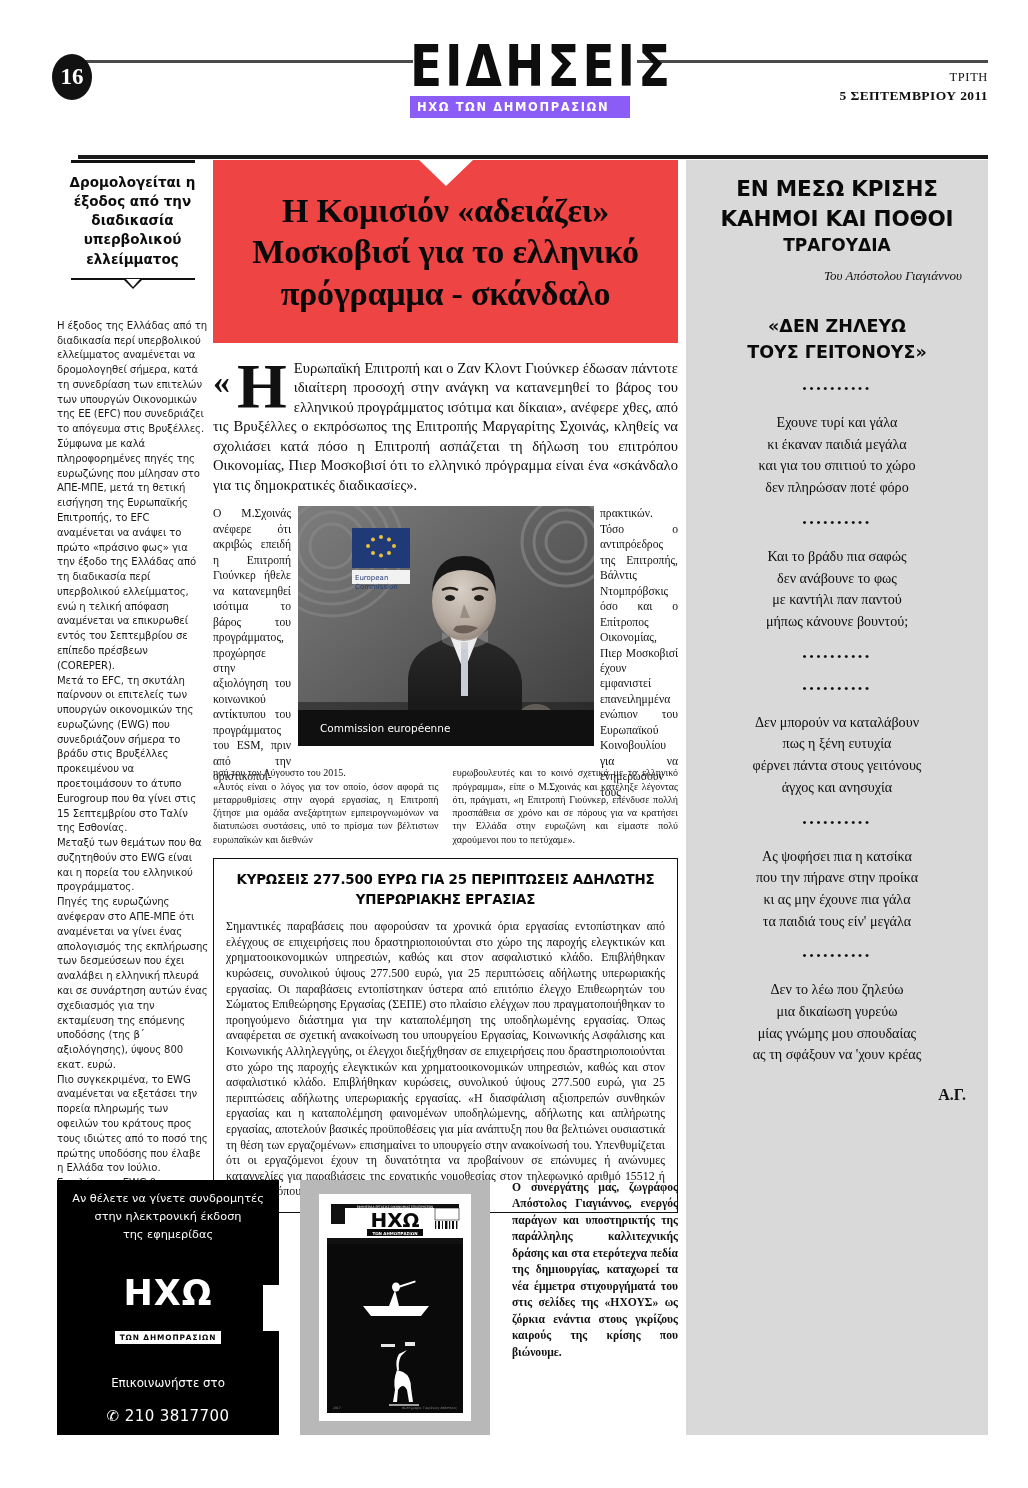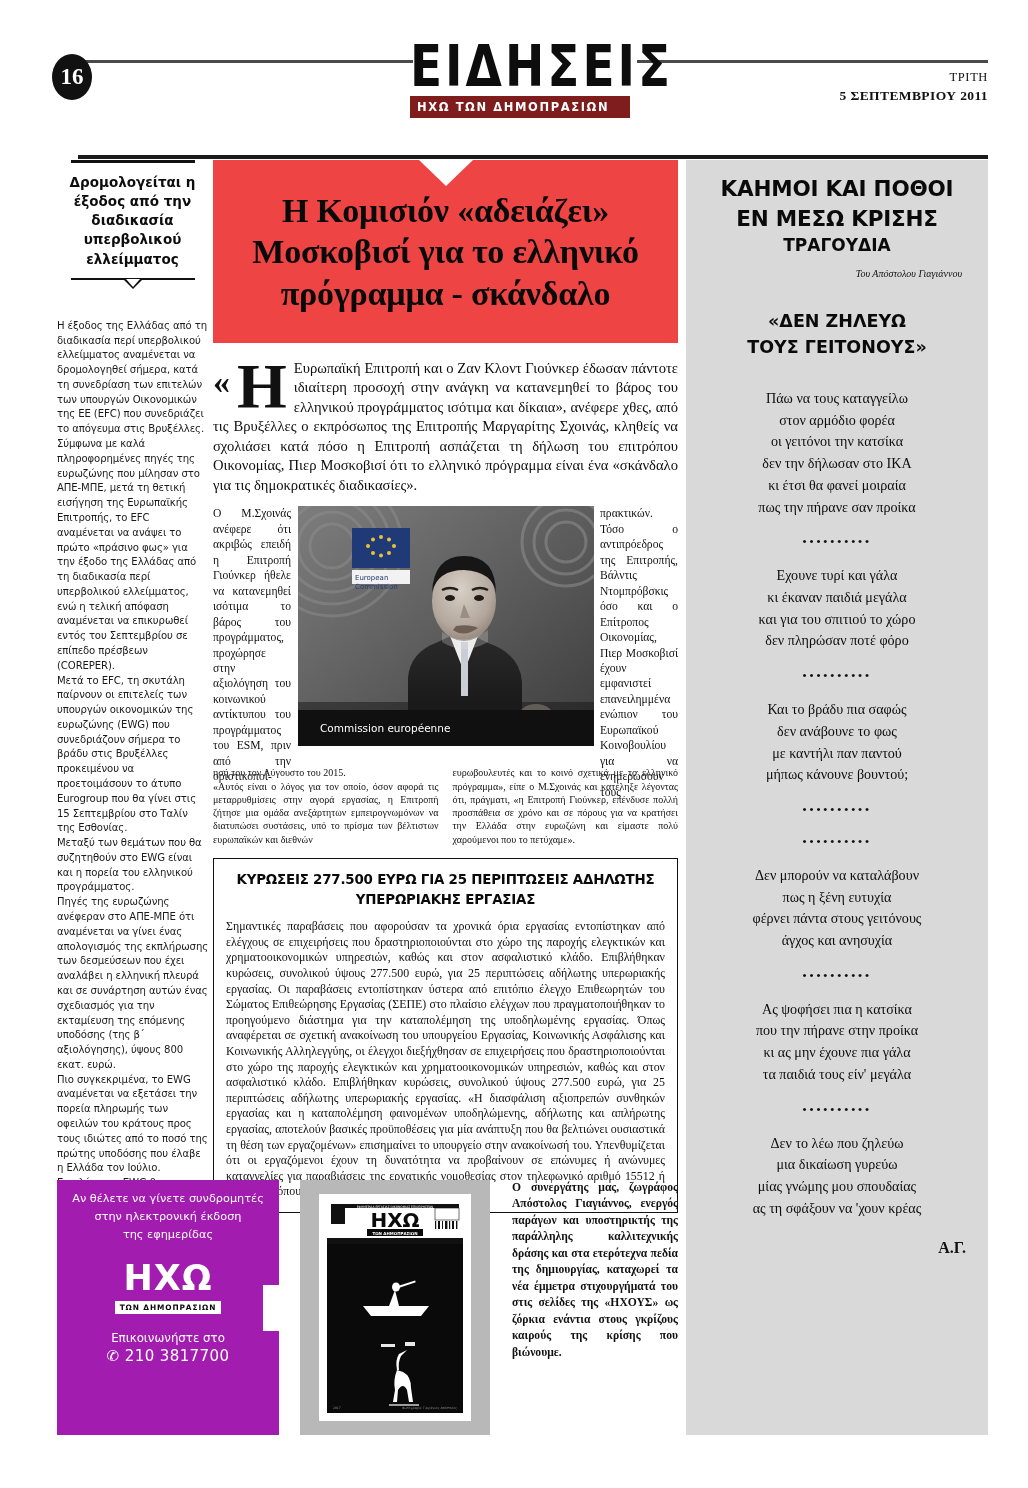--- a/index.html
+++ b/index.html
@@ -27,21 +27,21 @@
 
   .brand { position:absolute; left:410px; top:0px; width:220px; text-align:left; }
   .brand-main {
     font-family:"DejaVu Sans", sans-serif;
     font-weight:700; font-size:47px; letter-spacing:3px;
     line-height:0.95; color:#0d0d0d;
     transform: scaleY(1.22); transform-origin: top center;
   }
   .brand-sub {
     margin-top:11px;
-    background:#7f1d1d; color:#fff;
+    background:#8b5cf6; color:#fff;
     font-family:"DejaVu Sans", sans-serif;
     font-weight:700; font-size:11.5px; letter-spacing:1.6px;
     padding:4px 6px 4px 7px;
     display:block;
   }
   .dateblock {
     position:absolute; right:40px; top:28px; text-align:right;
     font-family:"Liberation Serif", serif; line-height:1.45;
   }
   .dateblock .d1 { font-size:12.5px; letter-spacing:0.6px; }
@@ -143,22 +143,22 @@
   }
   .box p {
     font-family:"Liberation Serif", serif;
     font-size:11.9px; line-height:1.31; text-align:justify; color:#111;
   }
 
   
   .ad-row { position:absolute; left:57px; top:1180px; width:621px; height:255px; }
   .ad-dark {
     position:absolute; left:0; top:0; width:222px; height:255px;
-    background:#a21caf; color:#fff;
-    display:flex; flex-direction:column; align-items:center; justify-content:flex-start;
+    background:#000000; color:#fff;
+    display:flex; flex-direction:column; align-items:center; justify-content:space-between;
     text-align:center; padding:10px;
   }
   .ad-dark .l1 {
     font-family:"DejaVu Sans", sans-serif; font-size:11.3px; line-height:1.6;
   }
   .ad-logo {
     margin-top:17px; font-family:"DejaVu Sans", sans-serif;
     font-weight:700; font-size:35px; letter-spacing:1px; line-height:1;
   }
   .ad-logo-sub {
@@ -196,21 +196,21 @@
     text-align:center; font-family:"DejaVu Sans", sans-serif;
     font-weight:700; color:#0a0a0a;
   }
   .poem-t1 { font-size:21.5px; line-height:1.38; letter-spacing:-0.2px; }
   .poem-t3 {
     text-align:center; font-family:"DejaVu Sans", sans-serif;
     font-weight:700; font-size:17px; margin-top:2px; color:#0a0a0a;
   }
   .poem-author {
     text-align:right; font-family:"Liberation Serif", serif;
-    font-style:italic; font-size:10px; margin-top:13px; padding-right:8px;
+    font-style:italic; font-size:13px; margin-top:13px; padding-right:8px;
   }
   .poem-sub {
     text-align:center; font-family:"DejaVu Sans", sans-serif;
     font-weight:700; font-size:17.5px; line-height:1.45; margin-top:30px; color:#0a0a0a;
   }
   .stanza {
     text-align:center; font-family:"Liberation Serif", serif;
     font-size:14.1px; line-height:1.54; color:#0d0d0d; white-space:pre-line;
   }
   .stanza.first { margin-top:28px; }
@@ -422,33 +422,27 @@
         <rect x="70" y="210" width="30" height="2" fill="#ffffff" opacity="0.6"></rect>
         <text x="14" y="215" font-family="DejaVu Sans, sans-serif" font-size="3" fill="#888">2017</text>
         <text x="138" y="215" font-family="DejaVu Sans, sans-serif" font-size="3" fill="#888" text-anchor="end">Φωτογραφία: Γιαγιάννος Απόστολος</text>
       </svg>
     </div>
 
     <div class="ad-text">Ο συνεργάτης μας, ζωγράφος Απόστολος Γιαγιάννος, ενεργός παράγων και υποστηρικτής της παράλληλης καλλιτεχνικής δράσης και στα ετερότεχνα πεδία της δημιουργίας, καταχωρεί τα νέα έμμετρα στιχουργήματά του στις σελίδες της «ΗΧΟΥΣ» ως ζόρκια ενάντια στους γκρίζους καιρούς της κρίσης που βιώνουμε.</div>
   </div>
 
   <div class="poem">
+    <div class="poem-t1">ΕΝ ΜΕΣΩ ΚΡΙΣΗΣ</div>
     <div class="poem-t1">ΚΑΗΜΟΙ ΚΑΙ ΠΟΘΟΙ</div>
-    <div class="poem-t1">ΕΝ ΜΕΣΩ ΚΡΙΣΗΣ</div>
     <div class="poem-t3">ΤΡΑΓΟΥΔΙΑ</div>
     <div class="poem-author">Του Απόστολου Γιαγιάννου</div>
     <div class="poem-sub" style="white-space:pre-line;">«ΔΕΝ ΖΗΛΕΥΩ
 ΤΟΥΣ ΓΕΙΤΟΝΟΥΣ»</div>
 
-    <div class="stanza first">Πάω να τους καταγγείλω
-στον αρμόδιο φορέα
-οι γειτόνοι την κατσίκα
-δεν την δήλωσαν στο ΙΚΑ
-κι έτσι θα φανεί μοιραία
-πως την πήρανε σαν προίκα</div>
     <div class="sep">••••••••••</div>
     <div class="stanza">Εχουνε τυρί και γάλα
 κι έκαναν παιδιά μεγάλα
 και για του σπιτιού το χώρο
 δεν πληρώσαν ποτέ φόρο</div>
     <div class="sep">••••••••••</div>
     <div class="stanza">Και το βράδυ πια σαφώς
 δεν ανάβουνε το φως
 με καντήλι παν παντού
 μήπως κάνουνε βουντού;</div>

